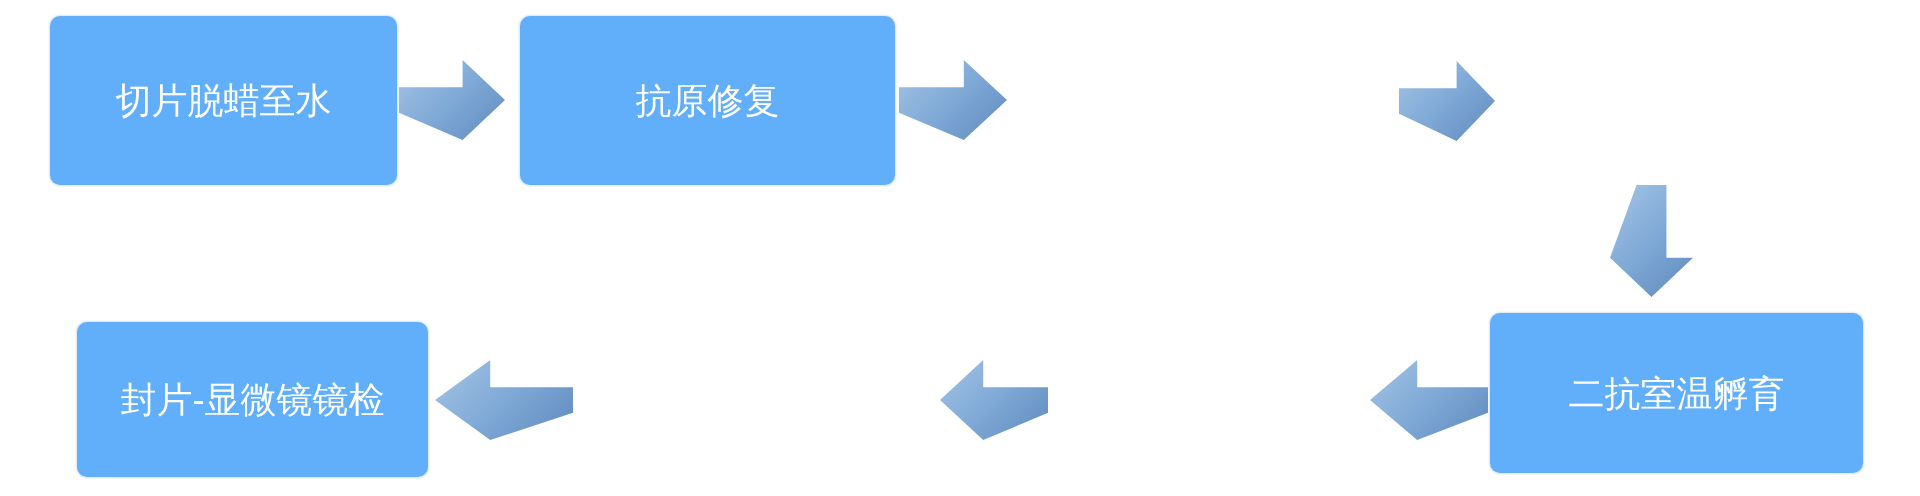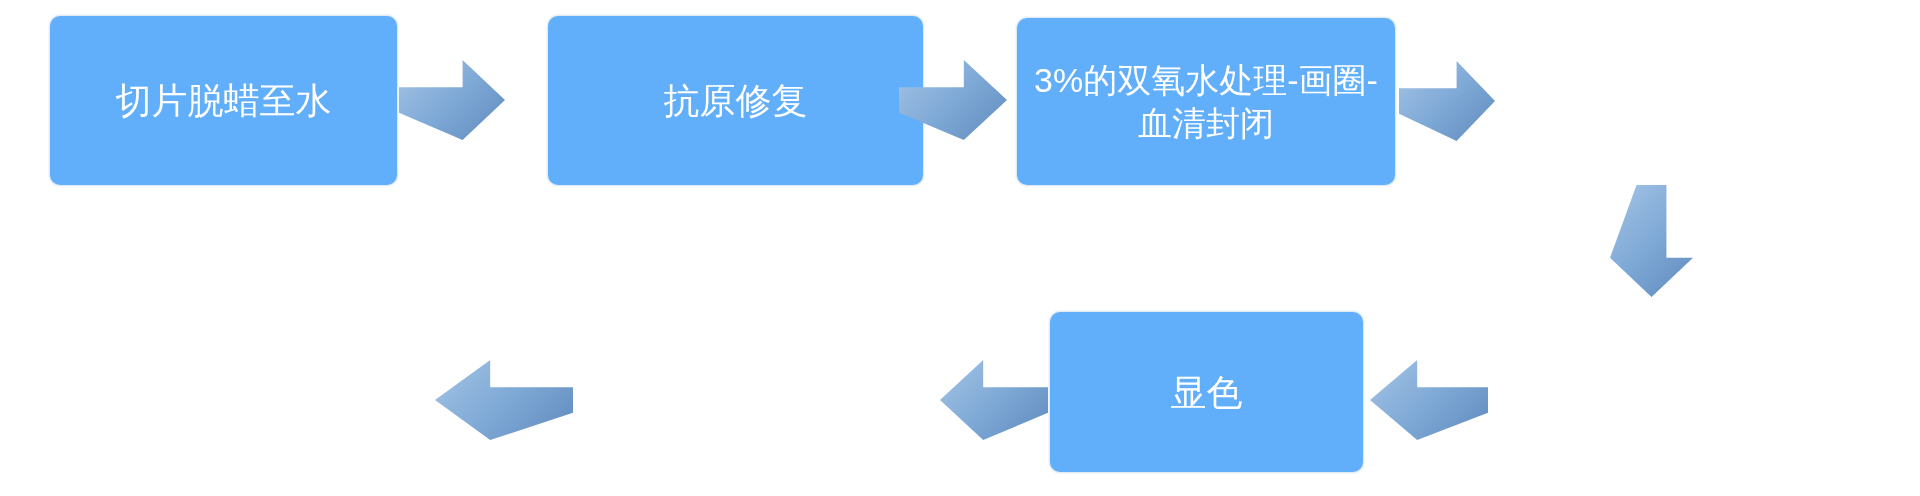--- a/index.html
+++ b/index.html
@@ -45,21 +45,21 @@
   }
   .arrow-left {
     clip-path: polygon(100% 34%, 40% 34%, 40% 0, 0 50%, 40% 100%, 100% 66%);
   }
   .arrow-down {
     clip-path: polygon(32% 0, 68% 0, 68% 65%, 100% 65%, 50% 100%, 0 65%);
   }
   
   .b1 { left: 50px;   top: 16px; width: 347px; height: 169px; }
   .a1 { left: 399px;  top: 60px; width: 106px; height: 80px; }
-  .b2 { left: 520px;  top: 16px; width: 375px; height: 169px; margin-left: 28px; }
+  .b2 { left: 520px;  top: 16px; width: 375px; height: 169px; }
   .a2 { left: 899px;  top: 60px; width: 108px; height: 80px; }
   .b3 { left: 1017px; top: 18px; width: 378px; height: 167px; font-size: 34px; }
   .a3 { left: 1399px; top: 61px; width: 96px;  height: 80px; }
   .b4 { left: 1498px; top: 24px; width: 358px; height: 161px; }
   
   .a4 { left: 1610px; top: 185px; width: 83px; height: 112px; }
   
   .b5 { left: 1490px; top: 313px; width: 373px; height: 160px; }
   .a5 { left: 1370px; top: 360px; width: 118px; height: 80px; }
   .b6 { left: 1050px; top: 312px; width: 313px; height: 160px; }
@@ -76,31 +76,31 @@
   <div class="flow-box b1">
     <span>切片脱蜡至水</span>
   </div>
   <div class="arrow arrow-right a1"></div>
 
   <div class="flow-box b2">
     <span>抗原修复</span>
   </div>
   <div class="arrow arrow-right a2"></div>
 
-  <div class="flow-box b3">
-    <span>3%的双氧水处理-画圈-血清封闭</span>
-  </div>
   <div class="arrow arrow-right a3"></div>
 
 
   <div class="arrow arrow-down a4"></div>
 
+  <div class="flow-box b5">
+    <span>二抗室温孵育</span>
+  </div>
   <div class="arrow arrow-left a5"></div>
 
-  <div class="flow-box b6">
-    <span>显色</span>
-  </div>
   <div class="arrow arrow-left a6"></div>
 
   <div class="arrow arrow-left a7"></div>
 
+  <div class="flow-box b8">
+    <span>封片-显微镜镜检</span>
+  </div>
 
 </div>
 
 </body></html>

